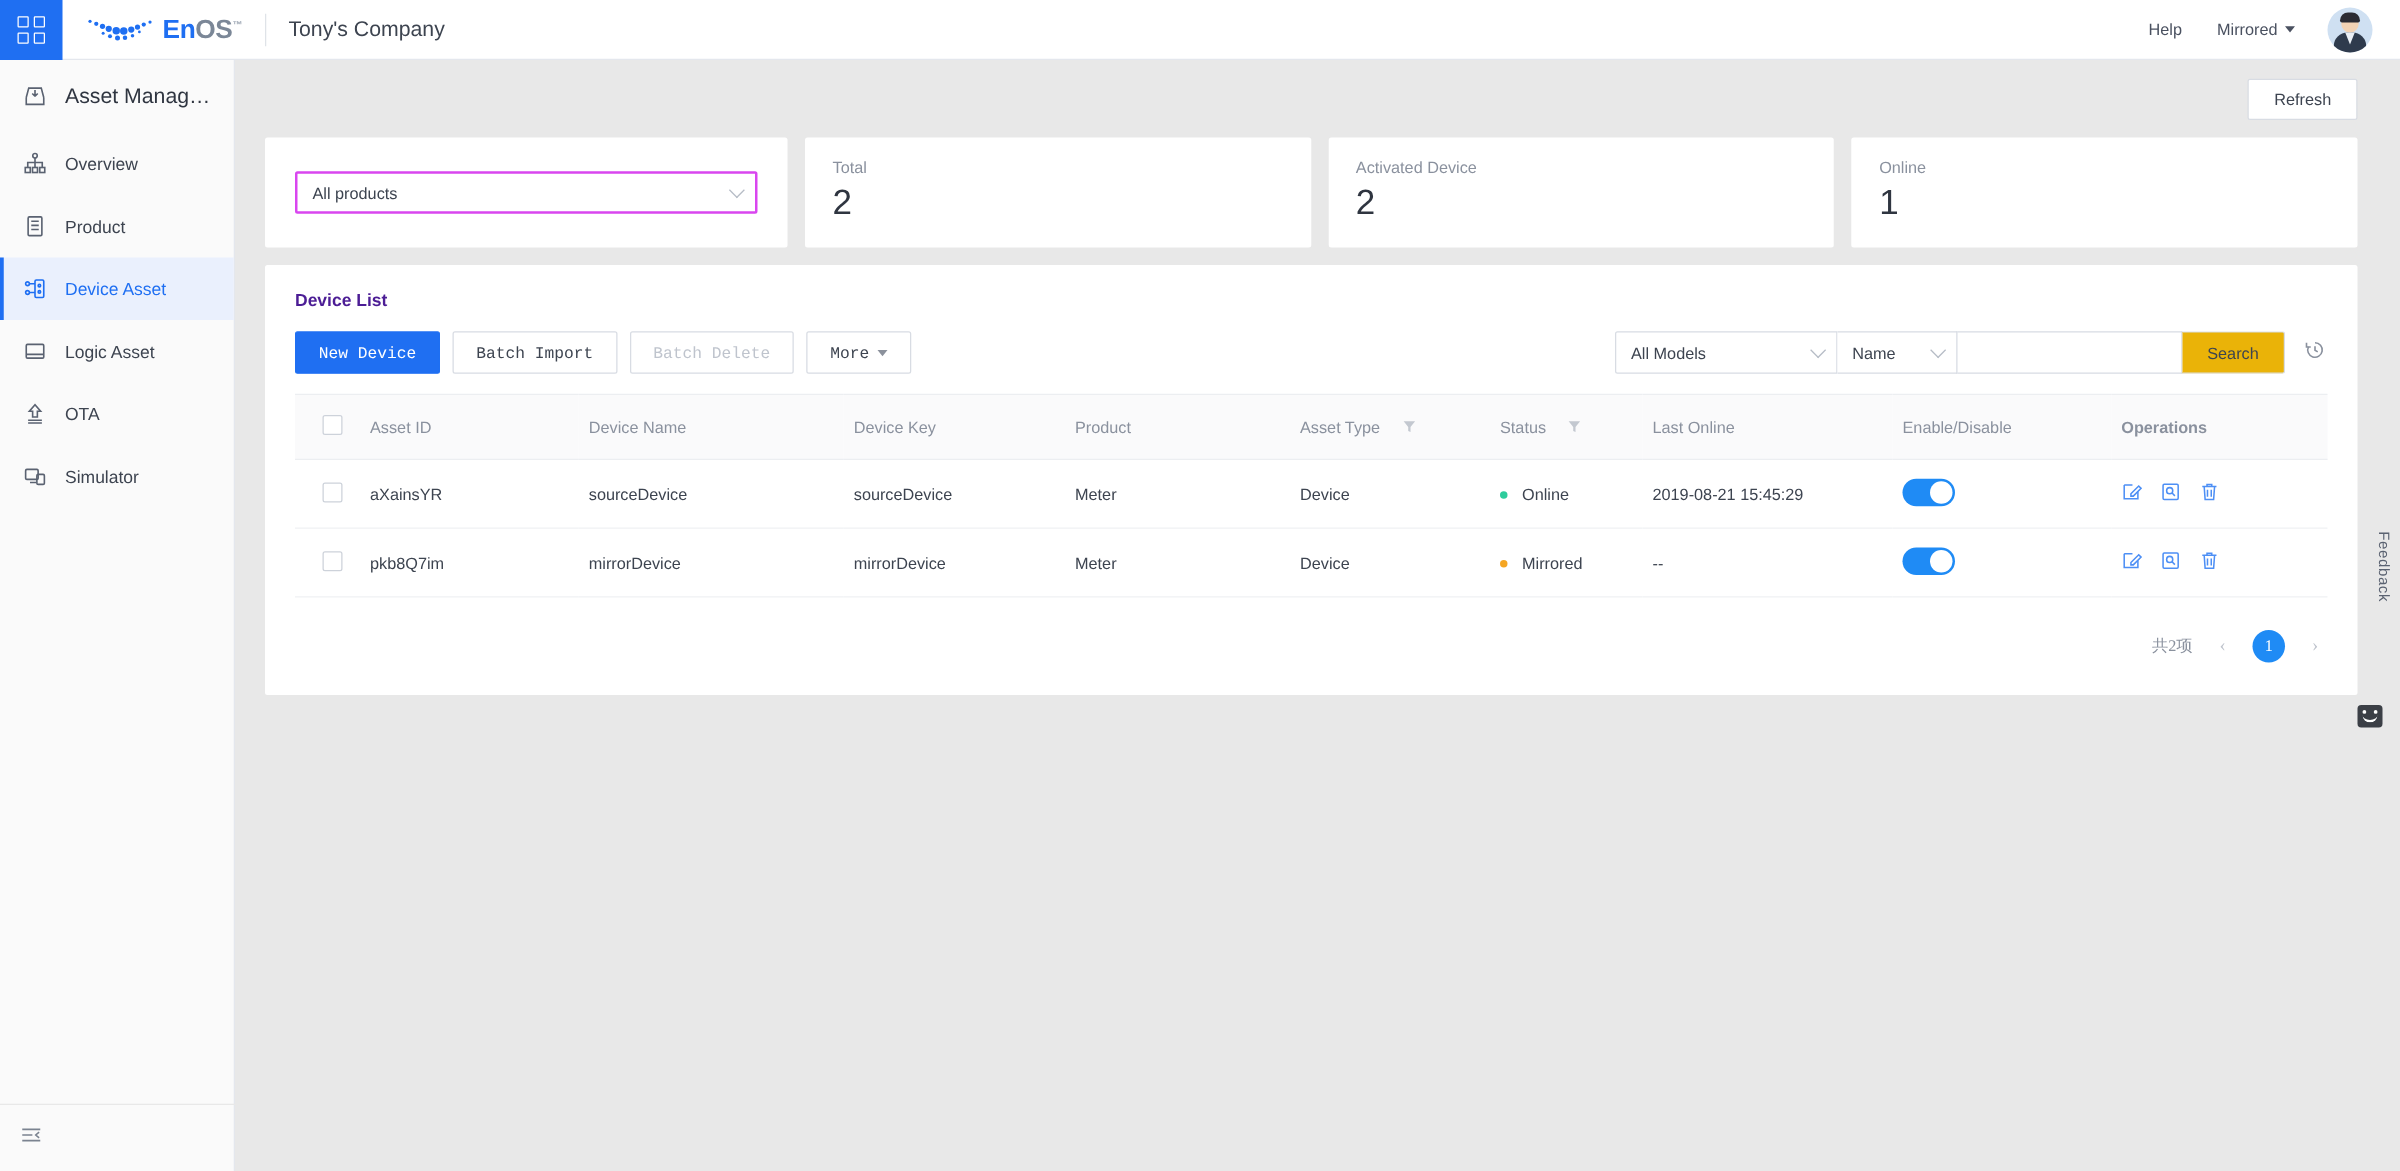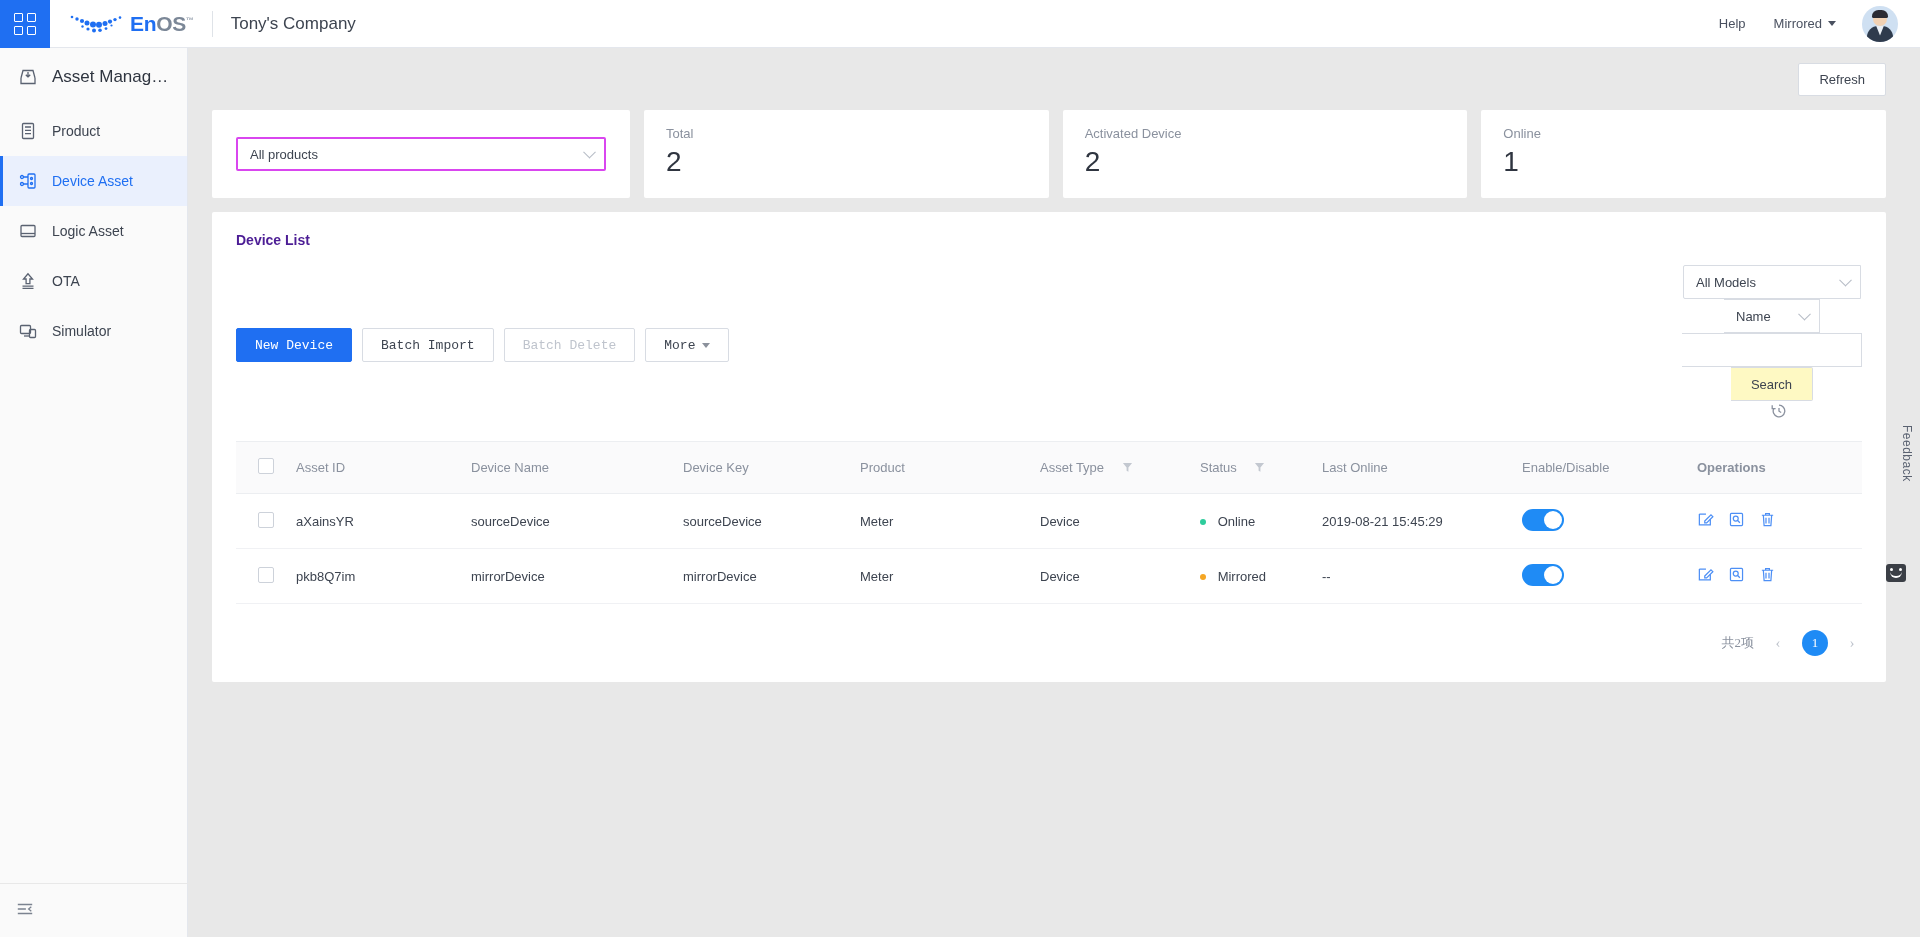--- a/index.html
+++ b/index.html
@@ -101,29 +101,29 @@
   .toolbar { display: flex; align-items: center; margin-top: 17px; }
   .btn { border-radius: 2px; font-size: 13px; padding: 0 18px; height: 34px;
     display: inline-flex; align-items: center; justify-content: center; cursor: pointer;
     border: 1px solid #d8dce3; background: #ffffff; color: #3d4450; margin-right: 10px; font-family: Liberation Mono, monospace; }
   .btn.primary { background: #1f6ff2; border-color: #1f6ff2; color: #ffffff; font-weight: normal; }
   .btn.disabled { color: #bfc4cd; cursor: default; }
   .btn .mini-caret { margin-left: 7px; width: 0; height: 0;
     border-left: 4px solid transparent; border-right: 4px solid transparent;
     border-top: 5px solid #8b919c; }
 
-  .toolbar-right { margin-left: auto; display: flex; align-items: center; flex-direction: column; }
+  .toolbar-right { margin-left: auto; display: flex; align-items: center; }
   .combo { height: 34px; border: 1px solid #d8dce3; background: #fff; border-radius: 0;
     display: flex; align-items: center; font-size: 13px; color: #3d4450;
     padding: 0 28px 0 12px; position: relative; cursor: pointer; }
   .combo.first { border-radius: 2px 0 0 2px; width: 178px; }
   .combo.second { width: 96px; border-left: none; }
   .search-input { height: 34px; width: 180px; border: 1px solid #d8dce3; border-left: none;
     font-size: 13px; padding: 0 10px; color: #3d4450; outline: none; background: #fff; }
-  .search-btn { height: 34px; border: 1px solid #d8dce3; border-left: none; background: #fef9c3;
+  .search-btn { height: 34px; border: 1px solid #d8dce3; border-left: none; background: #eab308;
     font-size: 13px; color: #3d4450; padding: 0 20px; border-radius: 0 2px 2px 0; cursor: pointer; }
   .history-icon { margin-left: 14px; cursor: pointer; }
   .history-icon svg { width: 20px; height: 20px; stroke: #8a919e; fill: none; stroke-width: 1.3; }
 
   
   table { width: 100%; border-collapse: collapse; margin-top: 16px; table-layout: fixed; }
   thead th { background: #fafafb; text-align: left; font-weight: normal;
     font-size: 13px; color: #8a919e; height: 52px; padding: 0 8px;
     border-bottom: 1px solid #eceef1; border-top: 1px solid #eceef1; }
   tbody td { font-size: 13px; color: #3d4450; height: 55px; padding: 0 8px;
@@ -235,20 +235,32 @@
   <div class="sidebar">
     <div class="side-title">
       <span class="nav-icon">
         <svg viewBox="0 0 20 20">
             <path d="M3 11v5.5h14V11M3 11l2-7.5h10L17 11M10 5v5m0 0l-2.2-2.2M10 10l2.2-2.2"></path>
           </svg>
       </span>
       <span class="label">Asset Manag…</span>
     </div>
 
+    <div class="nav-item">
+      <span class="nav-icon">
+        <svg viewBox="0 0 20 20">
+            <circle cx="10" cy="3.6" r="1.8"></circle>
+            <rect x="2.2" y="13" width="4" height="4"></rect>
+            <rect x="8" y="13" width="4" height="4"></rect>
+            <rect x="13.8" y="13" width="4" height="4"></rect>
+            <path d="M10 5.4V9M4.2 13V9h11.6v4M10 9v4"></path>
+          </svg>
+      </span>
+      <span class="label">Overview</span>
+    </div>
 
     <div class="nav-item">
       <span class="nav-icon">
         <svg viewBox="0 0 20 20">
             <rect x="4.5" y="2.5" width="11" height="15" rx="1"></rect>
             <path d="M7 6h6M7 9.3h6M7 12.6h6"></path>
           </svg>
       </span>
       <span class="label">Product</span>
     </div>

